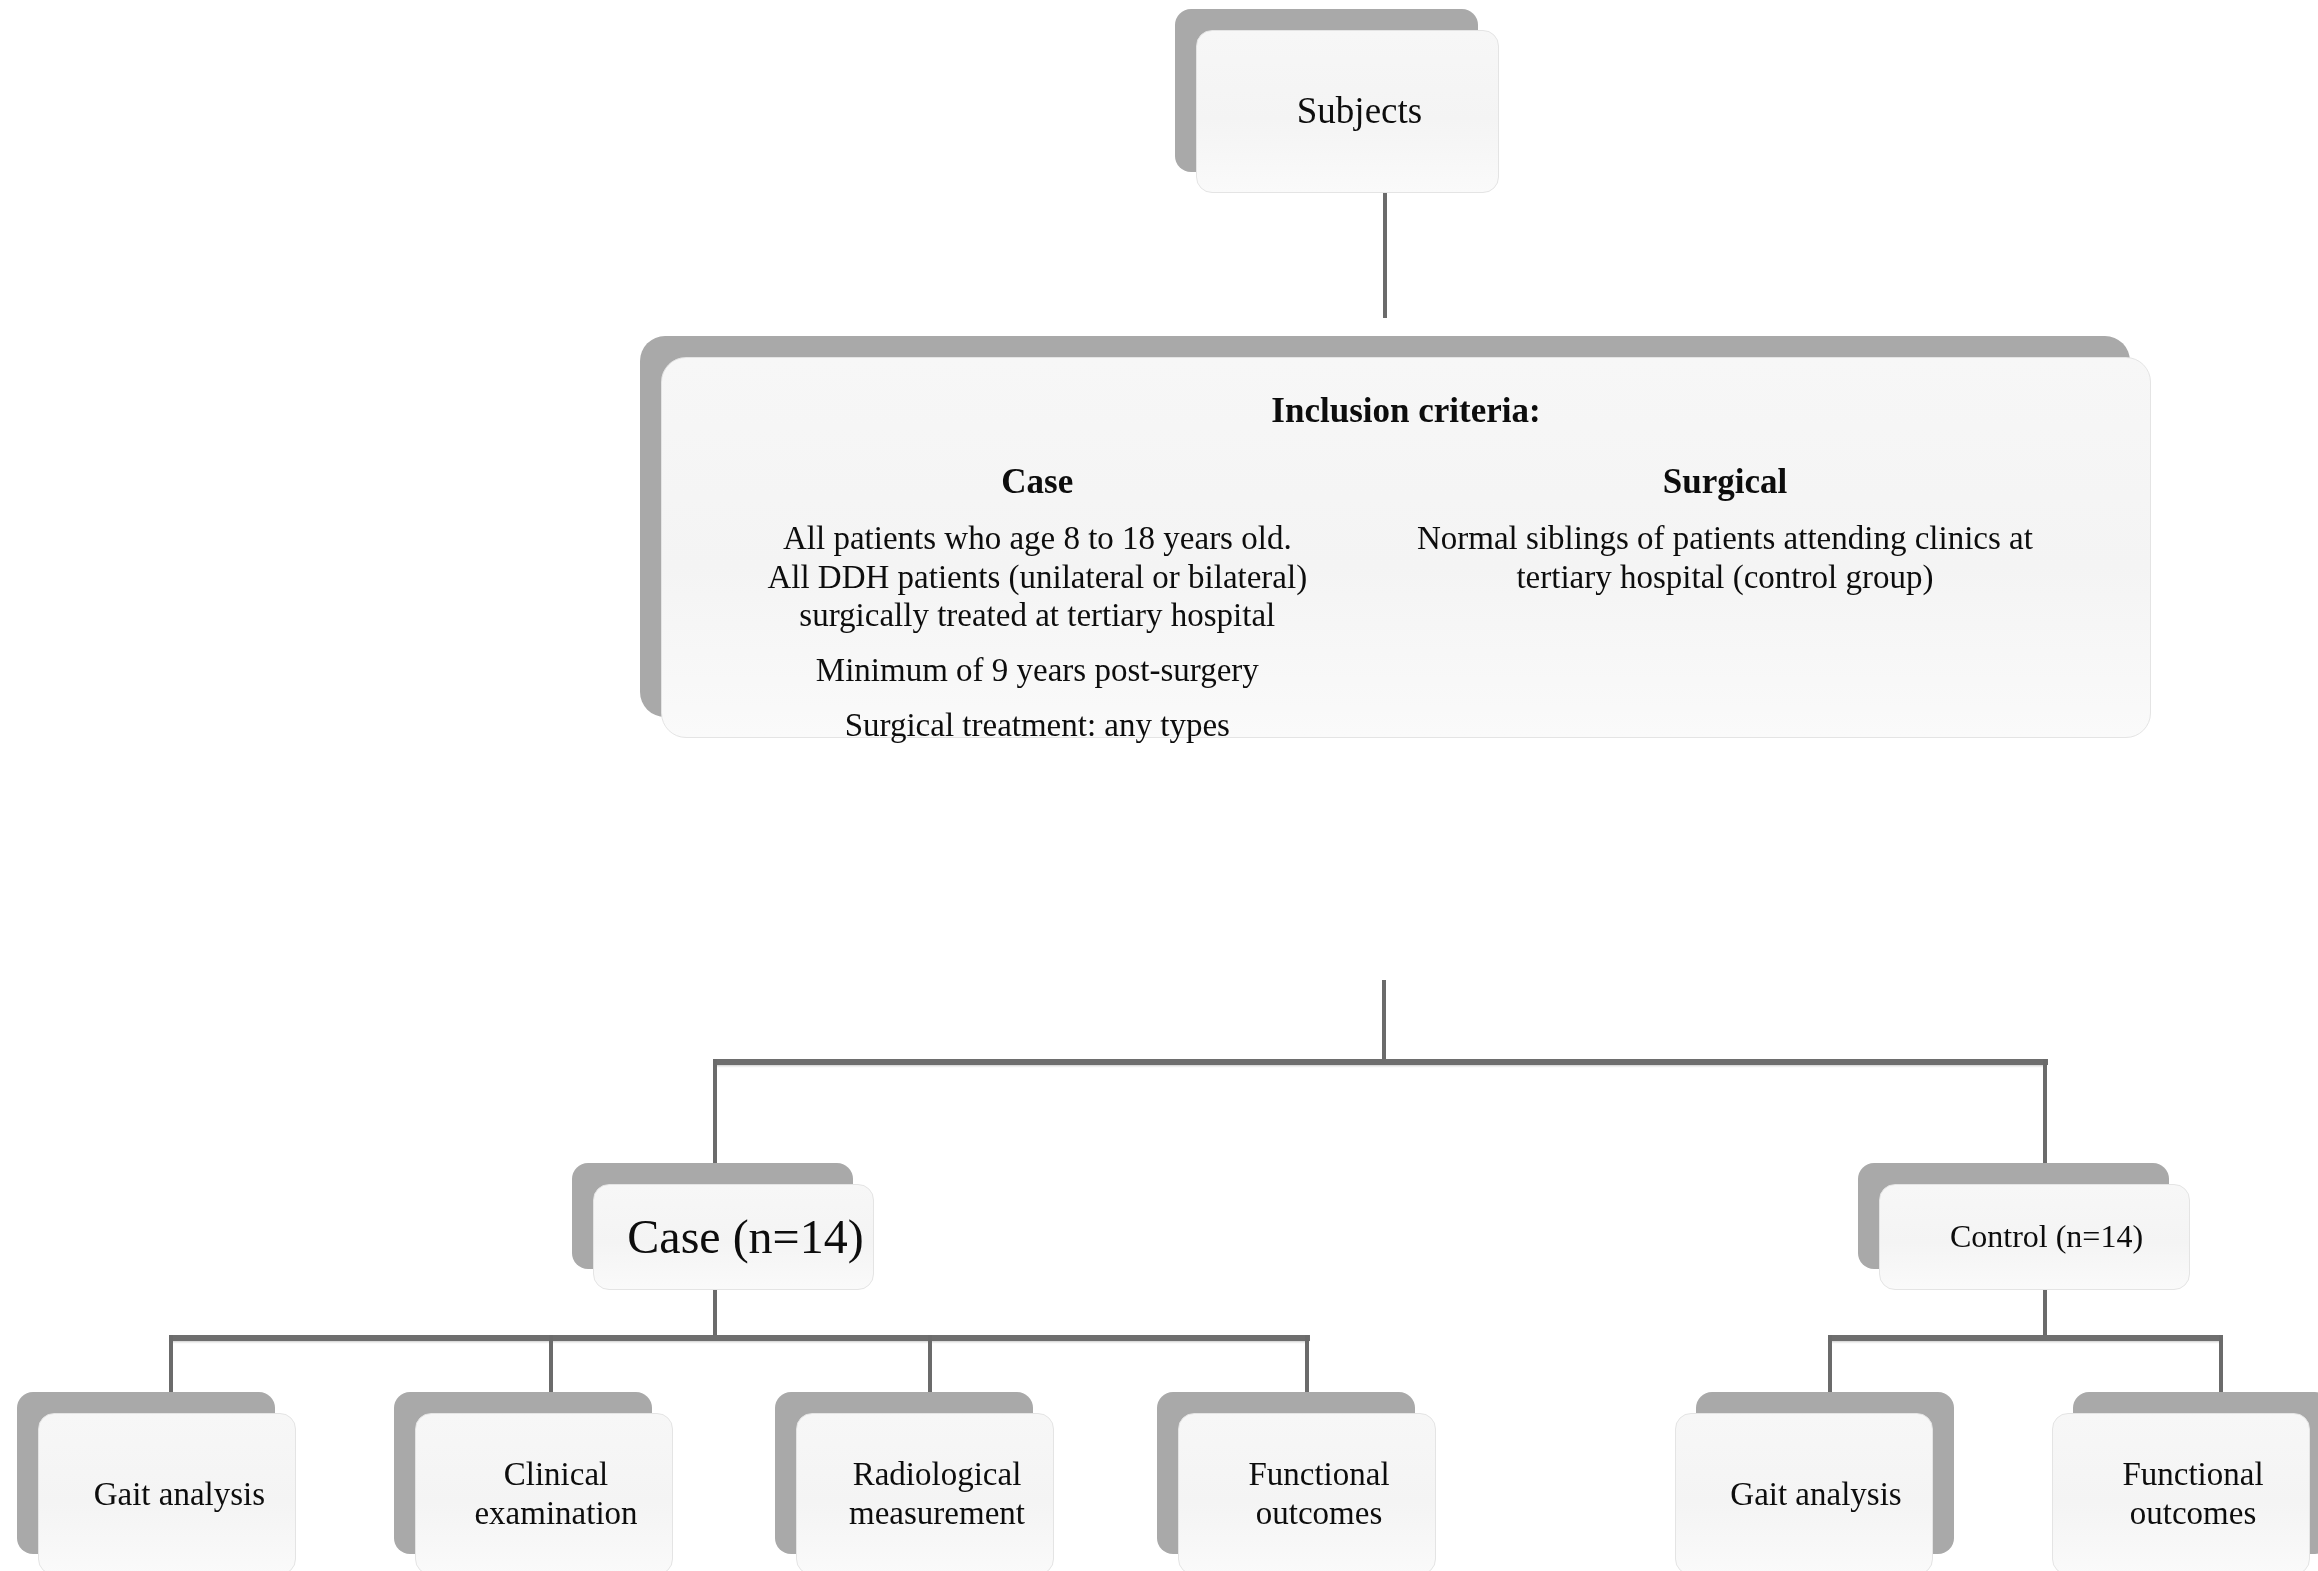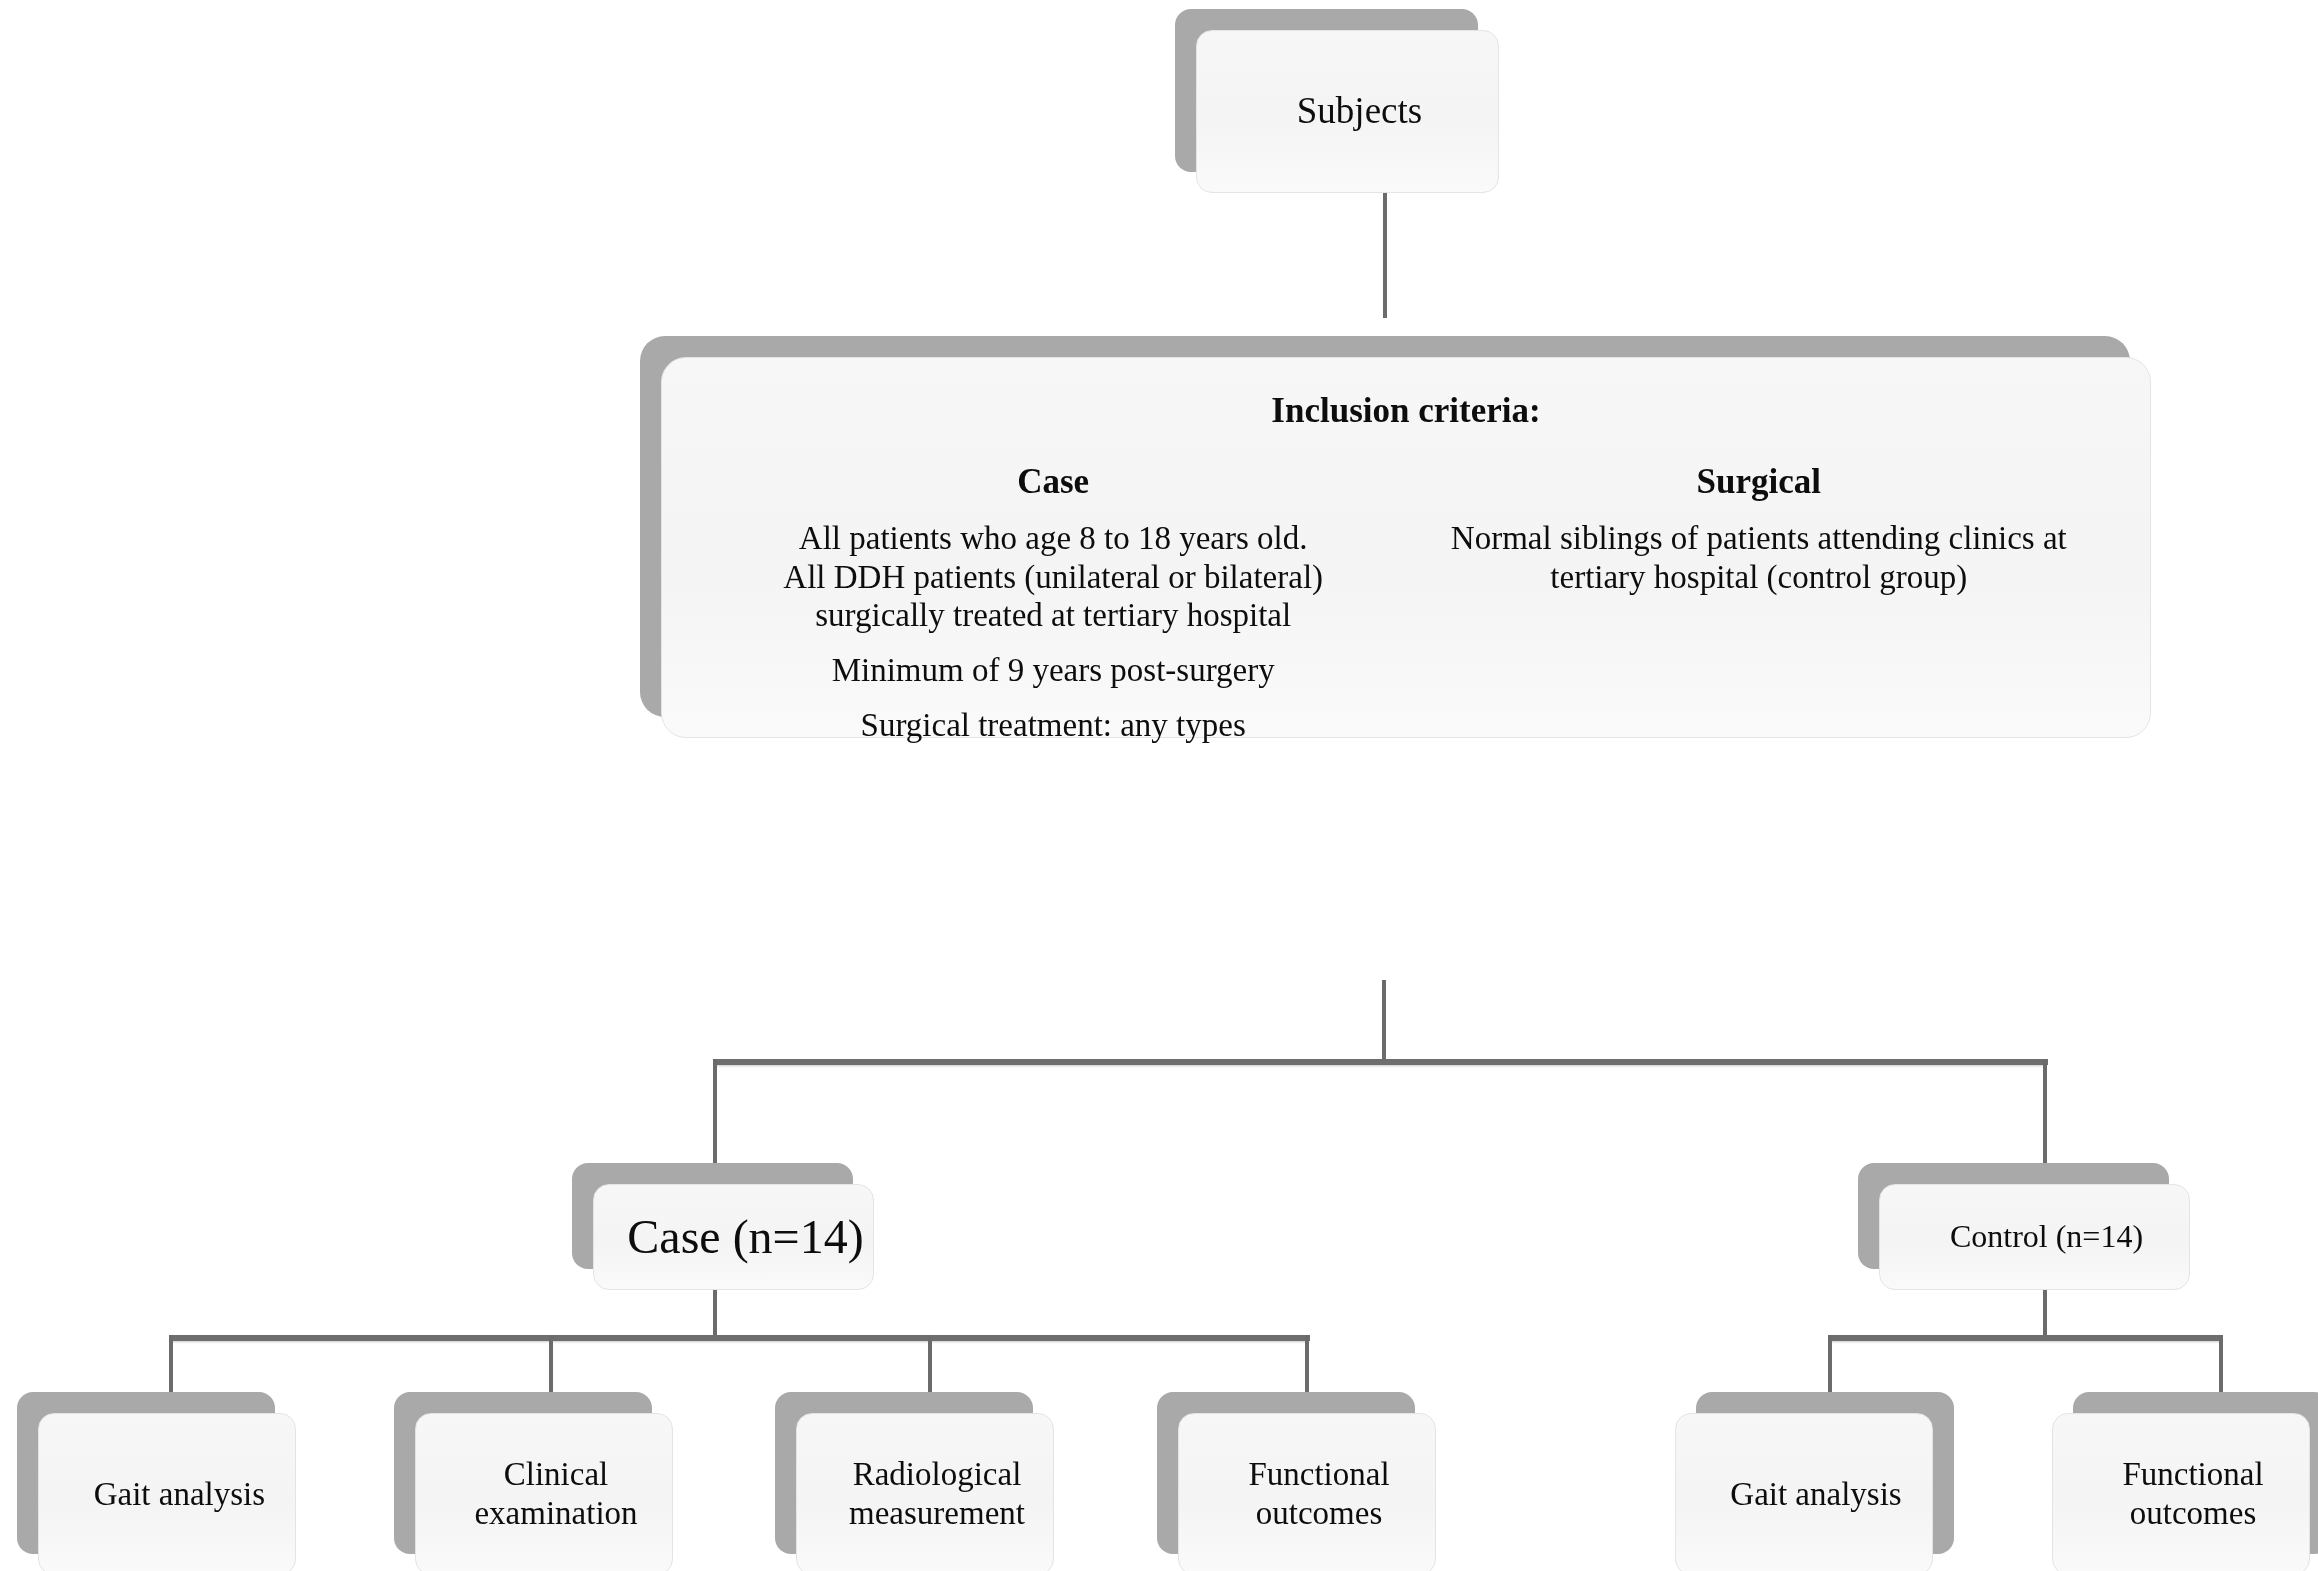--- a/index.html
+++ b/index.html
@@ -94,23 +94,23 @@
     display: block;
   }
   .criteria-title {
     font-weight: bold;
     font-size: 35px;
     text-align: center;
     margin-bottom: 30px;
   }
   .criteria-cols {
     display: flex;
-    justify-content: center;
+    justify-content: flex-start;
     align-items: flex-start;
-    gap: 25px;
+    gap: 7px;
   }
   .crit-col { width: 48%; }
   .crit-head {
     font-weight: bold;
     font-size: 35px;
     text-align: center;
     margin-bottom: 16px;
   }
   .crit-para {
     font-size: 33px;

